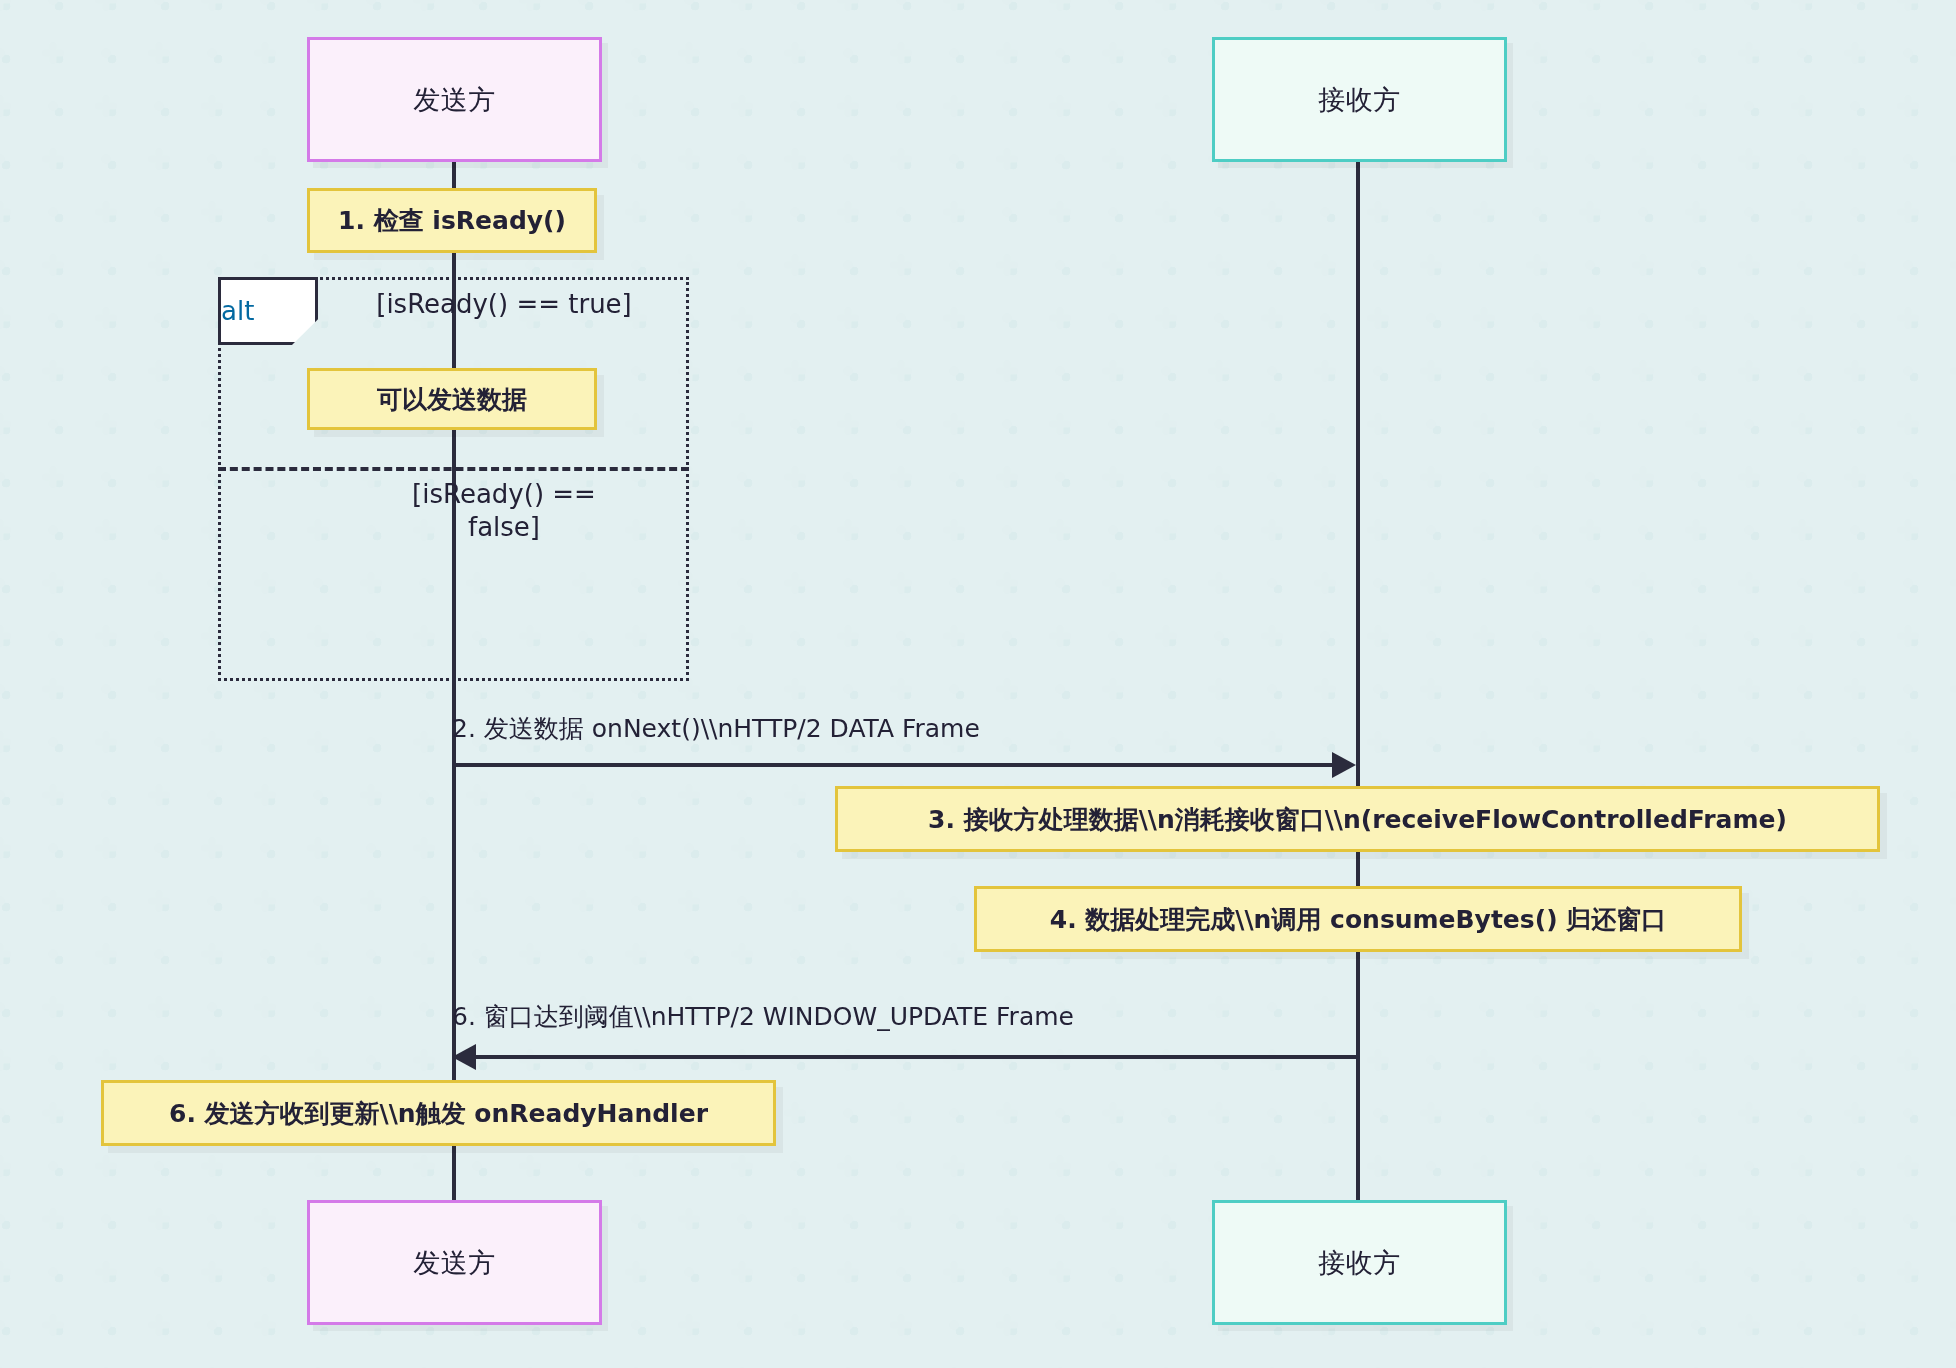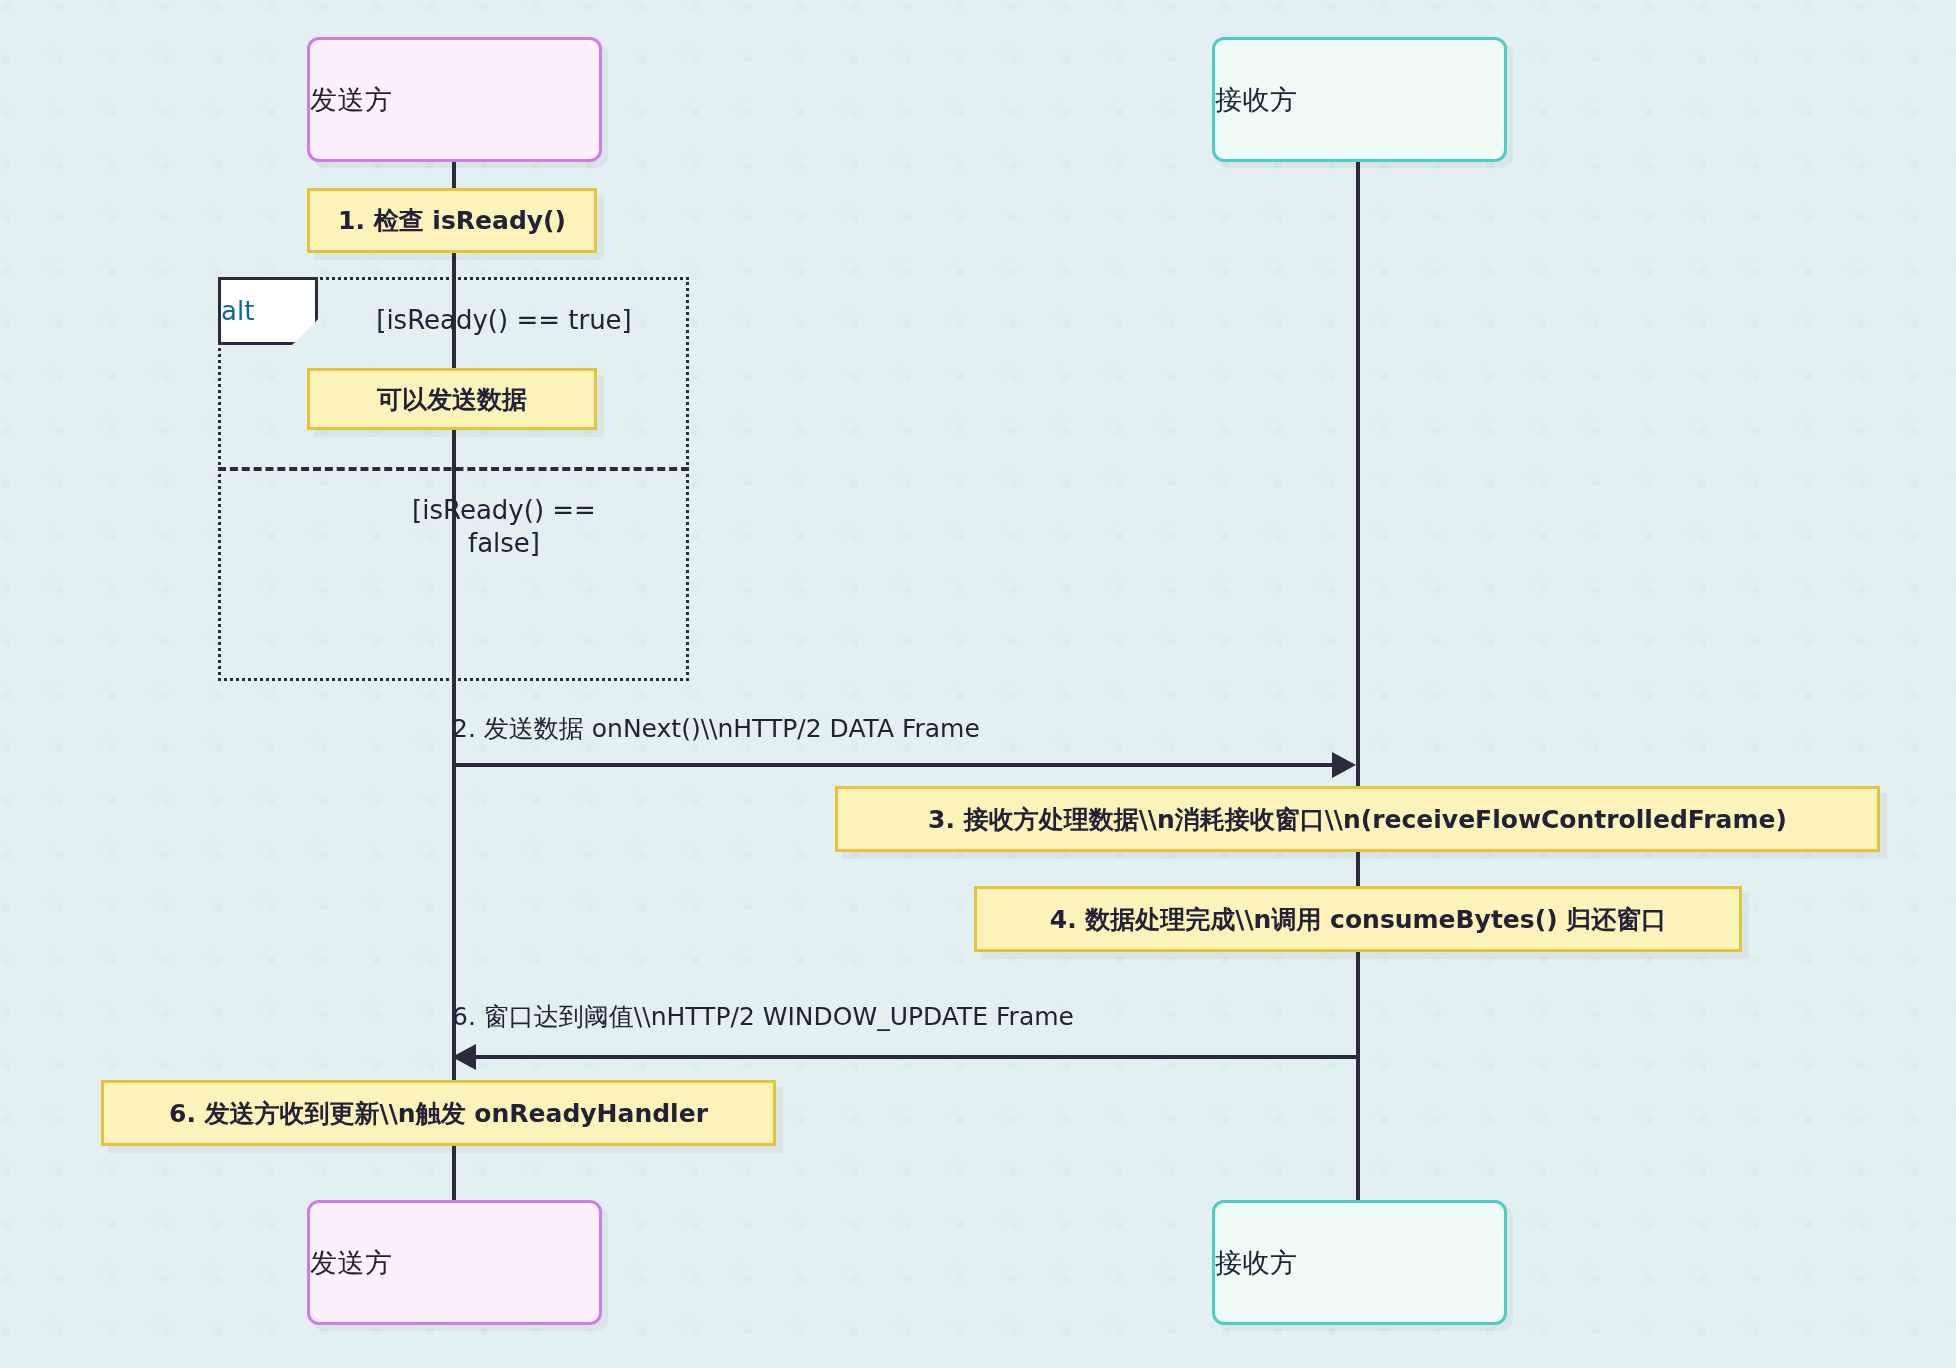--- a/index.html
+++ b/index.html
@@ -27,21 +27,22 @@
     inset: 0;
     pointer-events: none;
     z-index: 0;
   }
   
   .participant {
     position: absolute;
     box-sizing: border-box;
     display: flex;
     align-items: center;
-    border-radius: 12px;
+    justify-content: center;
+    border-radius: 0;
     font-size: 27px;
     color: #232136;
     letter-spacing: .5px;
     z-index: 5;
     box-shadow: 6px 6px 0 rgba(0,0,0,0.045);
   }
   .participant.sender {
     background: #fbf0fb;
     border: 3.2px solid #d47ae8;
   }
@@ -100,21 +101,20 @@
     clip-path: polygon(0 0, 100% 0, 100% 62%, 74% 100%, 0 100%);
     box-shadow: 5px 5px 0 rgba(0,0,0,0.05);
   }
   .alt-cond {
     position: absolute;
     z-index: 7;
     color: #232136;
     font-size: 26px;
     text-align: center;
     line-height: 1.25;
-    margin-top: 16px;
   }
   
   .msg-line {
     position: absolute;
     height: 4px;
     background: #2b2b3d;
     z-index: 4;
   }
   .msg-arrow {
     position: absolute;

